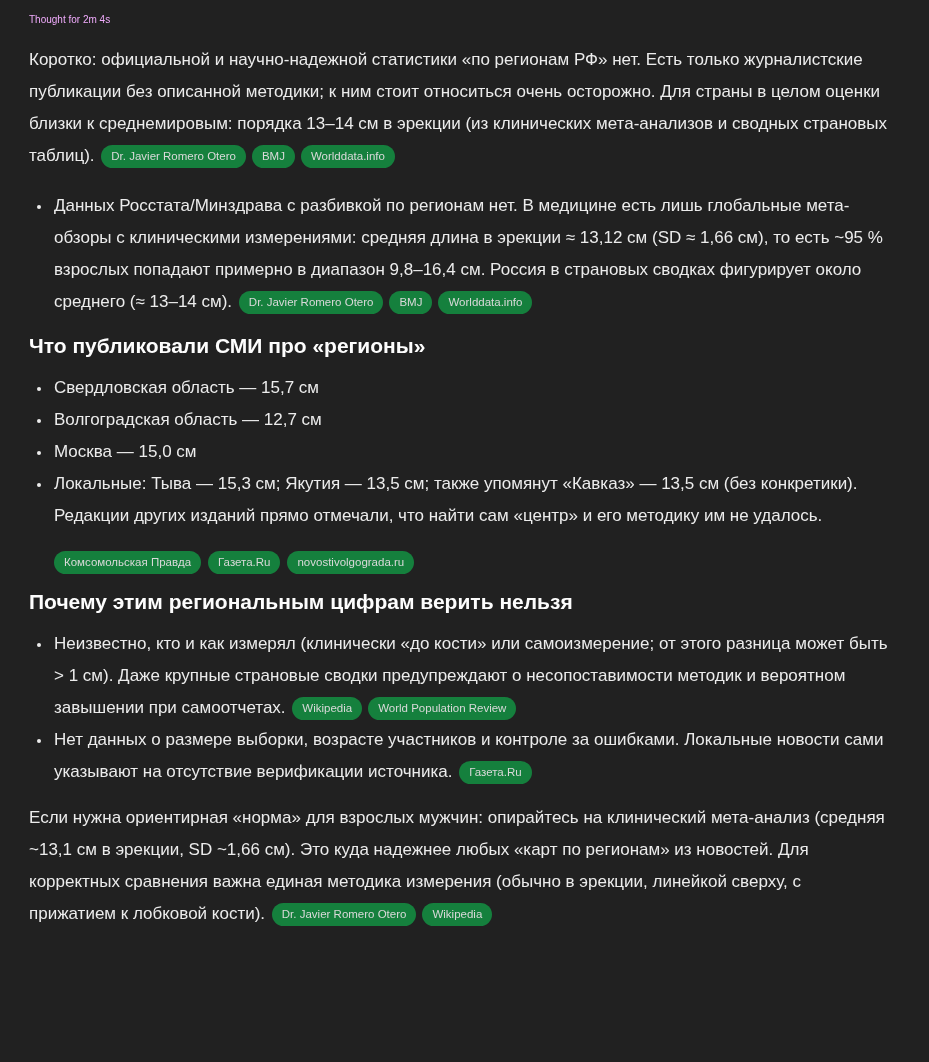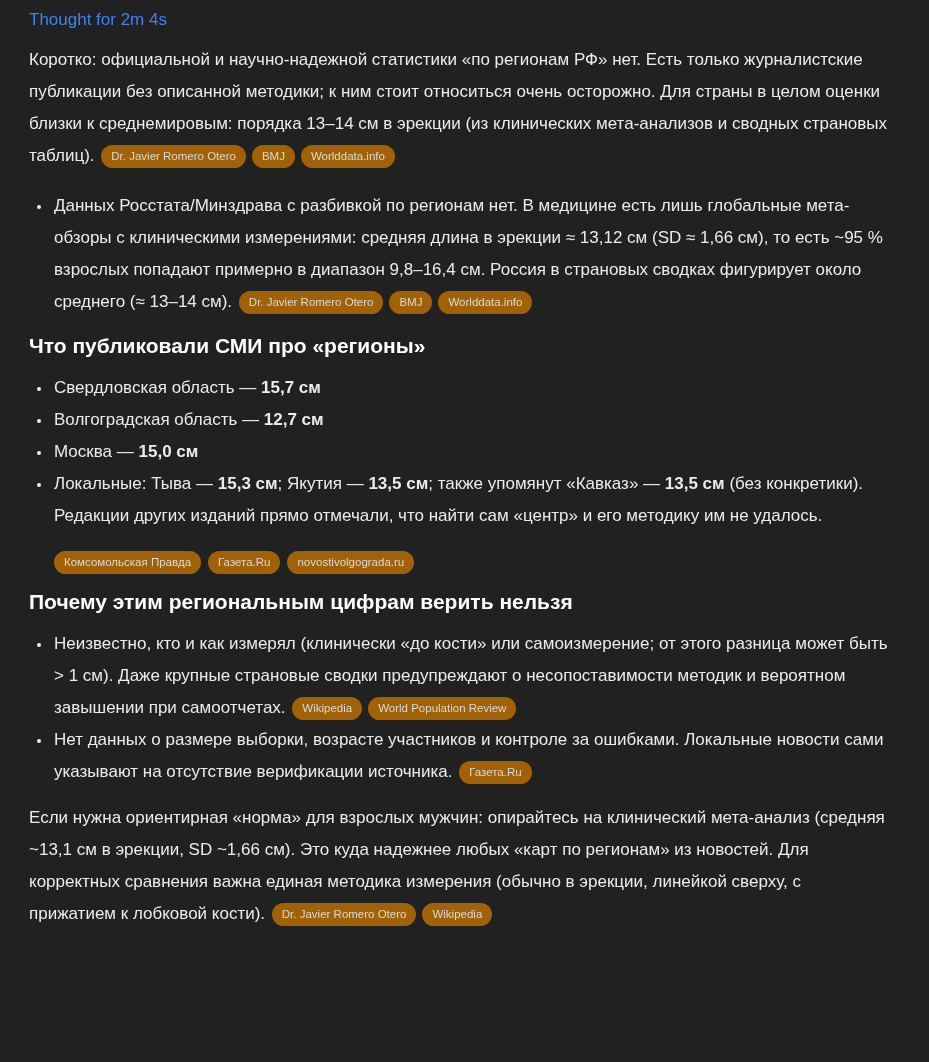--- a/index.html
+++ b/index.html
@@ -5,22 +5,22 @@
   html, body { margin: 0; padding: 0; }
   body {
     background: #212121;
     color: #ececec;
     font-family: "Liberation Sans", "DejaVu Sans", sans-serif;
     width: 929px;
   }
   .msg { padding: 6px 38px 10px 29px; box-sizing: border-box; }
 
   .thought {
-    color: #3b82f6;
-    font-size: 17px;
+    color: #f0abfc;
+    font-size: 10px;
     line-height: 20px;
     margin: 4px 0 14px;
     cursor: pointer;
   }
 
   p {
     font-size: 17px;
     line-height: 32px;
     margin: 10px 0 18px;
   }
@@ -38,25 +38,25 @@
     margin: 8px 0 14px;
     padding-left: 23px;
   }
   li {
     font-size: 17px;
     line-height: 32px;
     padding-left: 2px;
   }
   li::marker { color: #ececec; font-size: 0.85em; }
 
-  .b { font-weight: 700; margin-top: 16px; }
+  .b { font-weight: 400; margin-top: 16px; }
 
   .pill {
     display: inline-block;
-    background: #a16207;
+    background: #15803d;
     color: #d9d9d9;
     font-size: 11.5px;
     line-height: 13px;
     padding: 5px 10px;
     border-radius: 999px;
     margin: 0 4px 0 2px;
     vertical-align: middle;
     white-space: nowrap;
     cursor: pointer;
   }

